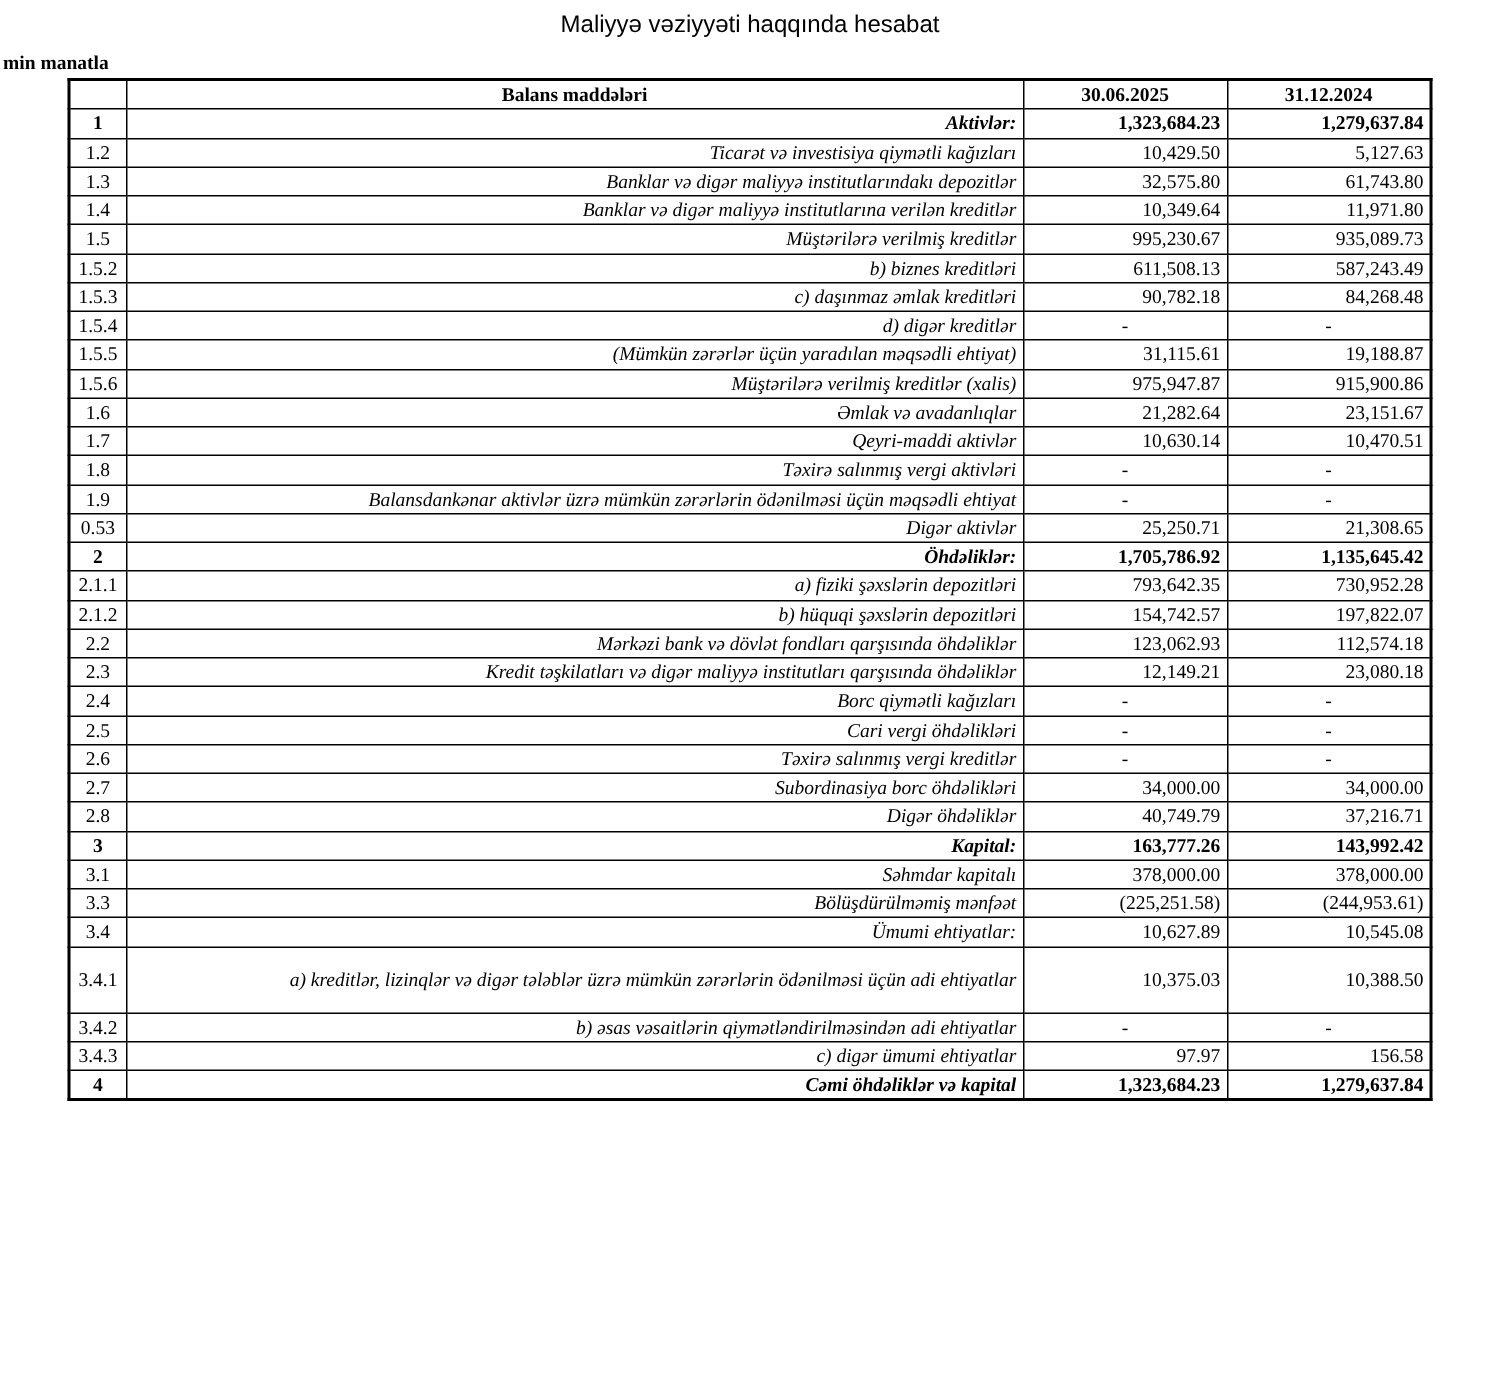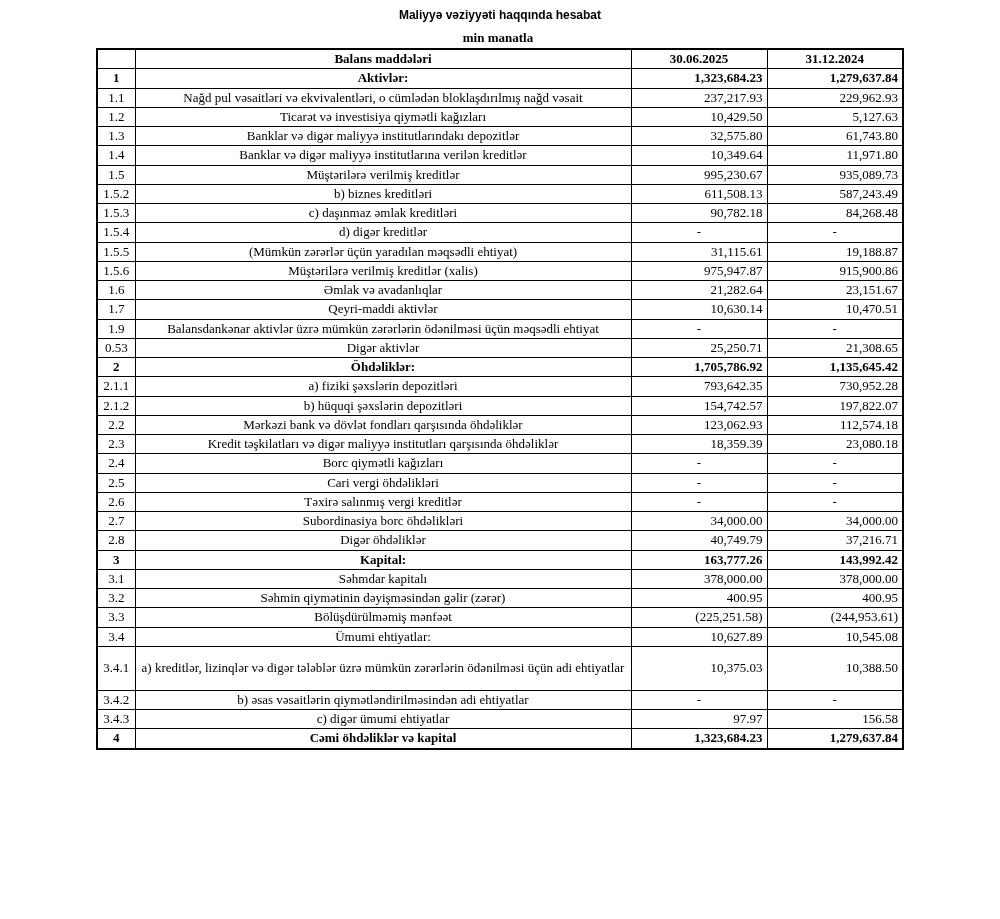--- a/index.html
+++ b/index.html
@@ -15,34 +15,34 @@
     box-sizing: border-box;
   }
   .page {
     width: 1000px;
     box-sizing: border-box;
     padding: 6px 2px 4px 2px;
   }
   .report-title {
     text-align: center;
     font-family: "Liberation Sans", sans-serif;
-    font-weight: bold;
-    font-size: 12px;
+    font-weight: normal;
+    font-size: 16px;
     margin: 2px 0 8px 0;
   }
   .unit-note {
-    text-align: center;
+    text-align: left;
     font-weight: bold;
     font-size: 13px;
     padding-right: 4px;
     margin-bottom: 2px;
     font-family: "Liberation Serif", serif;
   }
   table.balance {
-    width: 808px;
+    width: 910px;
     margin: 0 auto;
     border-collapse: collapse;
     table-layout: fixed;
     border: 2px solid #000000;
     font-size: 13px;
   }
   table.balance col.c-num   { width: 38px; }
   table.balance col.c-label { width: auto; }
   table.balance col.c-val   { width: 136px; }
   table.balance th, table.balance td {
@@ -55,22 +55,23 @@
     box-sizing: border-box;
   }
   table.balance thead th {
     font-weight: bold;
     text-align: center;
   }
   td.cell-num {
     text-align: center;
   }
   td.cell-label {
-    text-align: center;
+    text-align: right;
     padding-left: 4px;
+    font-style: italic;
   }
   td.cell-val {
     text-align: right;
     padding-right: 6px;
   }
   td.cell-val.dash {
     text-align: center;
     padding-right: 4px;
   }
   tr.bold td {
@@ -105,26 +106,20 @@
       </tr>
     </thead>
     <tbody>
         <tr class="bold">
     <td class="cell-num">1</td>
     <td class="cell-label">Aktivlər:</td>
     <td class="cell-val">1,323,684.23</td>
     <td class="cell-val">1,279,637.84</td>
   </tr>
         <tr>
-    <td class="cell-num">1.1</td>
-    <td class="cell-label">Nağd pul vəsaitləri və  ekvivalentləri, o cümlədən bloklaşdırılmış nağd vəsait</td>
-    <td class="cell-val">237,217.93</td>
-    <td class="cell-val">229,962.93</td>
-  </tr>
-        <tr>
     <td class="cell-num">1.2</td>
     <td class="cell-label">Ticarət və investisiya qiymətli kağızları</td>
     <td class="cell-val">10,429.50</td>
     <td class="cell-val">5,127.63</td>
   </tr>
         <tr>
     <td class="cell-num">1.3</td>
     <td class="cell-label">Banklar və digər maliyyə institutlarındakı depozitlər</td>
     <td class="cell-val">32,575.80</td>
     <td class="cell-val">61,743.80</td>
@@ -175,20 +170,26 @@
     <td class="cell-num">1.6</td>
     <td class="cell-label">Əmlak və avadanlıqlar</td>
     <td class="cell-val">21,282.64</td>
     <td class="cell-val">23,151.67</td>
   </tr>
         <tr>
     <td class="cell-num">1.7</td>
     <td class="cell-label">Qeyri-maddi aktivlər</td>
     <td class="cell-val">10,630.14</td>
     <td class="cell-val">10,470.51</td>
+  </tr>
+        <tr>
+    <td class="cell-num">1.8</td>
+    <td class="cell-label">Təxirə salınmış vergi aktivləri</td>
+    <td class="cell-val dash">-</td>
+    <td class="cell-val dash">-</td>
   </tr>
         <tr>
     <td class="cell-num">1.9</td>
     <td class="cell-label">Balansdankənar aktivlər üzrə mümkün zərərlərin ödənilməsi üçün məqsədli ehtiyat</td>
     <td class="cell-val dash">-</td>
     <td class="cell-val dash">-</td>
   </tr>
         <tr>
     <td class="cell-num">0.53</td>
     <td class="cell-label">Digər aktivlər</td>
@@ -215,21 +216,21 @@
   </tr>
         <tr>
     <td class="cell-num">2.2</td>
     <td class="cell-label">Mərkəzi bank və dövlət fondları qarşısında öhdəliklər</td>
     <td class="cell-val">123,062.93</td>
     <td class="cell-val">112,574.18</td>
   </tr>
         <tr>
     <td class="cell-num">2.3</td>
     <td class="cell-label">Kredit təşkilatları və digər maliyyə institutları qarşısında öhdəliklər</td>
-    <td class="cell-val">18,359.39</td>
+    <td class="cell-val">12,149.21</td>
     <td class="cell-val">23,080.18</td>
   </tr>
         <tr>
     <td class="cell-num">2.4</td>
     <td class="cell-label">Borc qiymətli kağızları</td>
     <td class="cell-val dash">-</td>
     <td class="cell-val dash">-</td>
   </tr>
         <tr>
     <td class="cell-num">2.5</td>
@@ -261,26 +262,20 @@
     <td class="cell-val">163,777.26</td>
     <td class="cell-val">143,992.42</td>
   </tr>
         <tr>
     <td class="cell-num">3.1</td>
     <td class="cell-label">Səhmdar kapitalı</td>
     <td class="cell-val">378,000.00</td>
     <td class="cell-val">378,000.00</td>
   </tr>
         <tr>
-    <td class="cell-num">3.2</td>
-    <td class="cell-label">Səhmin qiymətinin dəyişməsindən gəlir (zərər)</td>
-    <td class="cell-val">400.95</td>
-    <td class="cell-val">400.95</td>
-  </tr>
-        <tr>
     <td class="cell-num">3.3</td>
     <td class="cell-label">Bölüşdürülməmiş mənfəət</td>
     <td class="cell-val">(225,251.58)</td>
     <td class="cell-val">(244,953.61)</td>
   </tr>
         <tr>
     <td class="cell-num">3.4</td>
     <td class="cell-label">Ümumi ehtiyatlar:</td>
     <td class="cell-val">10,627.89</td>
     <td class="cell-val">10,545.08</td>

